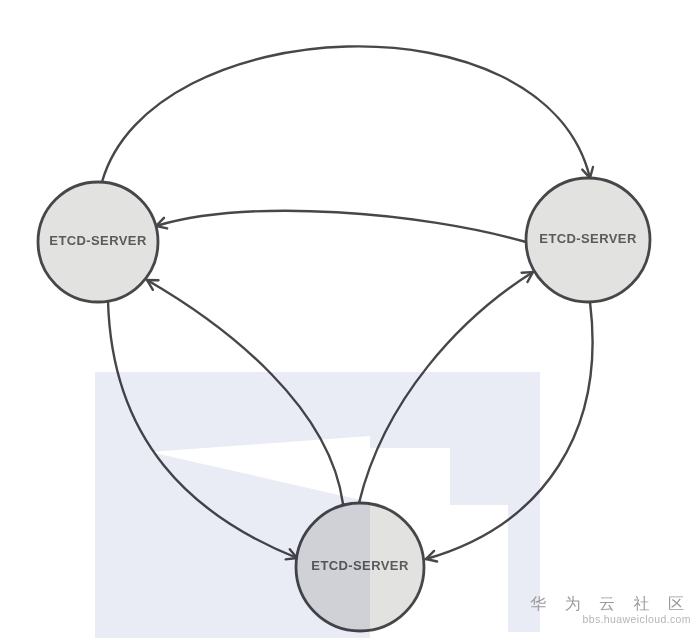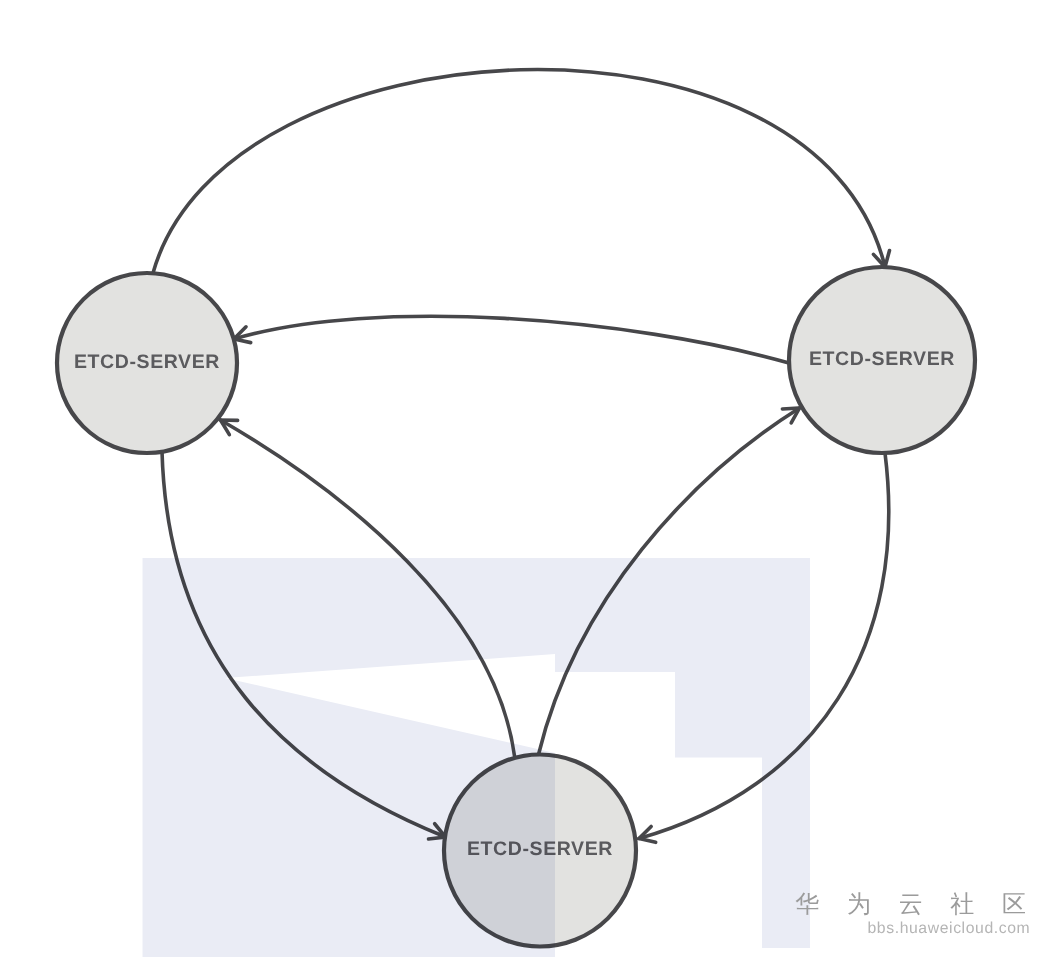--- a/index.html
+++ b/index.html
@@ -38,21 +38,21 @@
   .watermark-logo {
     z-index: 3;
     mix-blend-mode: multiply;
     pointer-events: none;
   }
   .watermark-text {
     position: absolute;
     z-index: 4;
     right: 7px;
     bottom: 12px;
-    text-align: center;
+    text-align: right;
     pointer-events: none;
   }
   .watermark-brand {
     font-size: 16px;
     letter-spacing: 7px;
     color: #9b9b9b;
     line-height: 1.15;
     white-space: nowrap;
   }
   .watermark-url {

